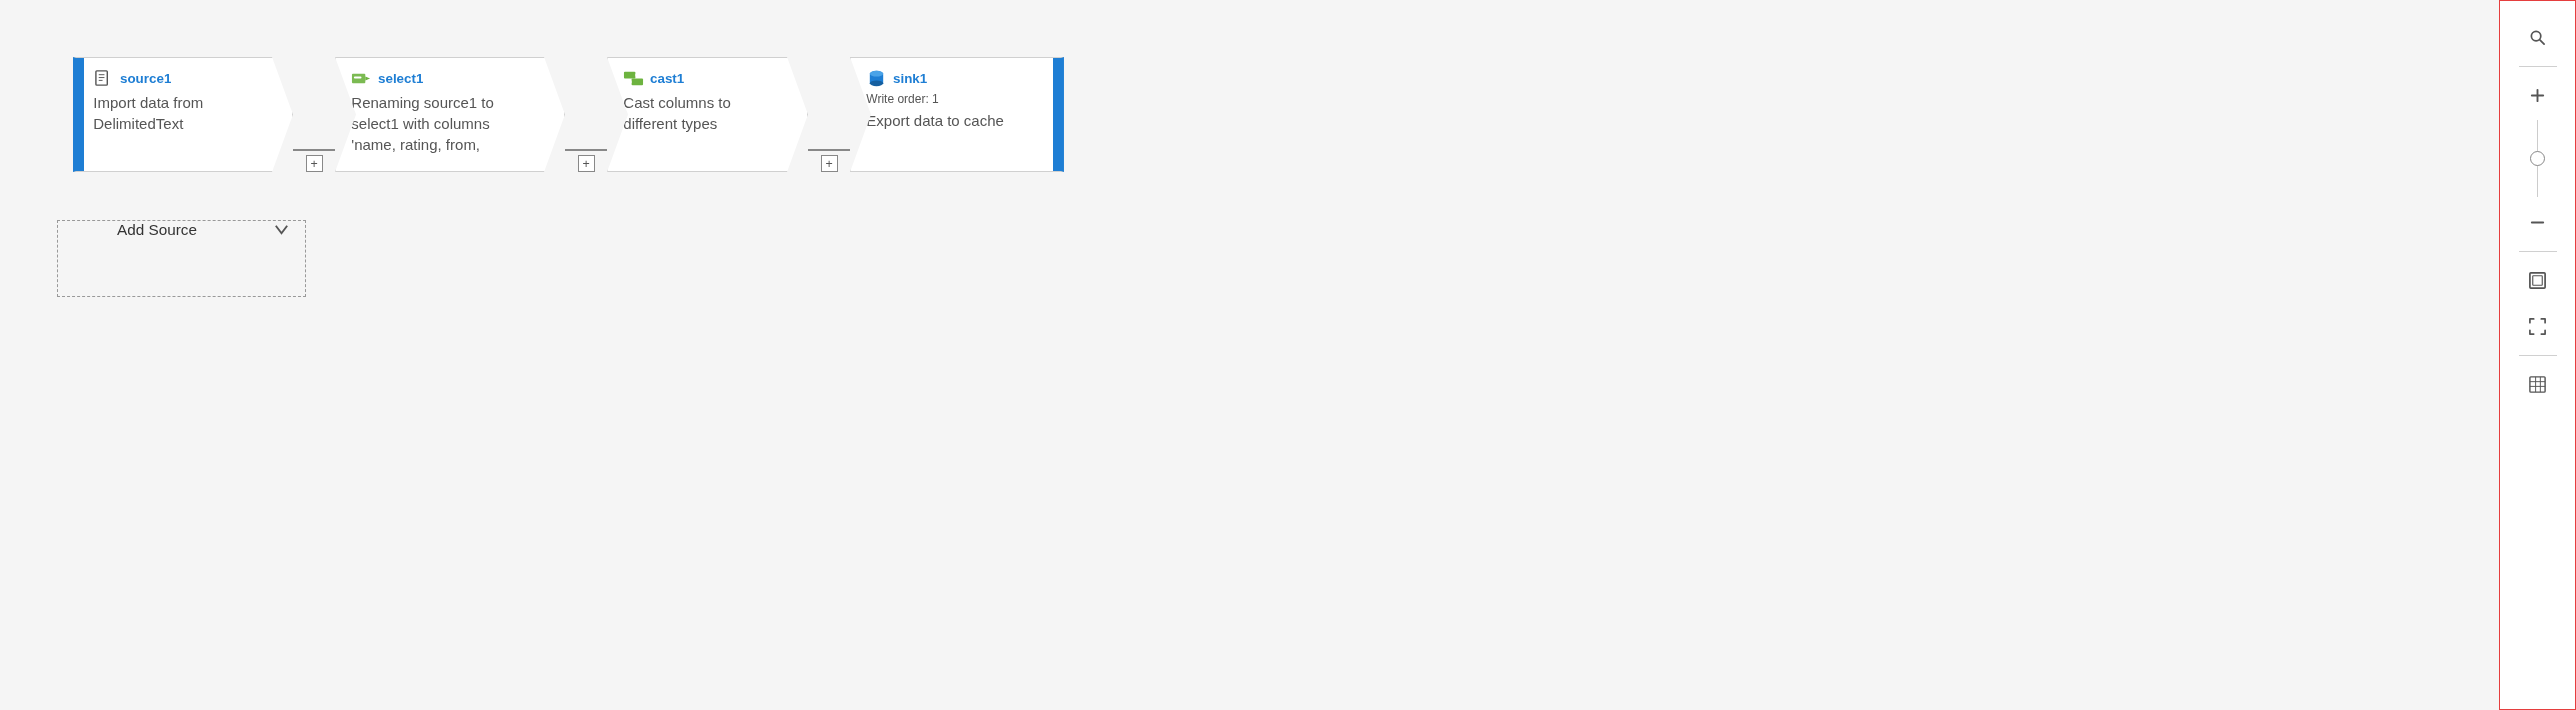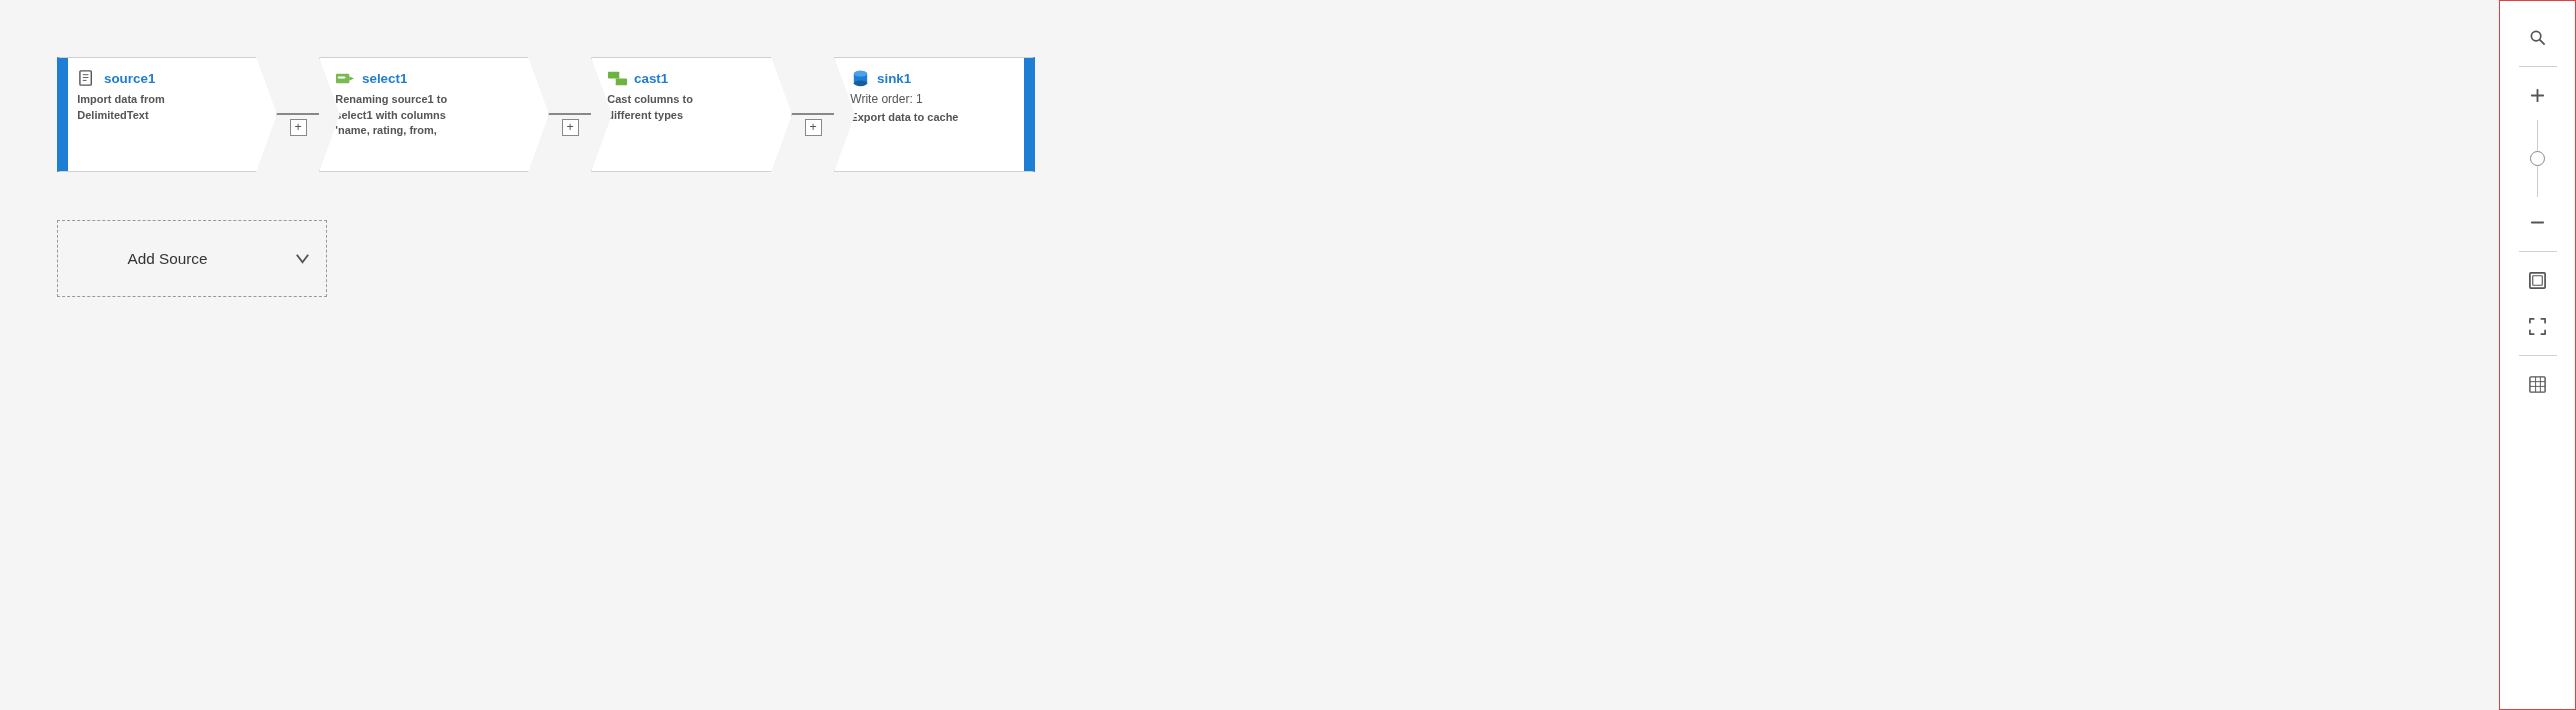--- a/index.html
+++ b/index.html
@@ -15,23 +15,24 @@
     .canvas-area {
       position: absolute;
       top: 0; left: 0; right: 77px; bottom: 0;
       background: #f5f5f5;
       padding: 38px 57px;
     }
 
     
     .pipeline-row {
       display: flex;
-      align-items: flex-start;
+      align-items: flex-end;
       gap: 0;
       margin-top: 19px;
+      margin-left: 16px;
     }
 
     
     .node-card {
       display: flex;
       align-items: stretch;
       background: #fff;
       border: 1px solid #d0d0d0;
       position: relative;
       min-width: 211px;
@@ -84,40 +85,39 @@
     .node-title {
       font-size: 13.4px;
       font-weight: 600;
       color: #1e7ed4;
       white-space: nowrap;
       overflow: hidden;
       text-overflow: ellipsis;
     }
 
     .node-subtitle {
-      font-size: 11px;
+      font-size: 15px;
       color: #555;
       line-height: 1.4;
       overflow: hidden;
-      font-weight: bold;
     }
 
     .node-write-order {
       font-size: 12px;
       color: #555;
     }
 
     
     .add-source-box {
       margin-top: 48px;
       display: flex;
-      align-items: center;
+      align-items: flex-start;
       border: 1.9px dashed #999;
       background: transparent;
-      width: 270px;
+      width: 249px;
       height: 77px;
       cursor: pointer;
     }
 
     .add-source-label {
       flex: 1;
       display: flex;
       align-items: center;
       justify-content: center;
       font-size: 15.3px;

